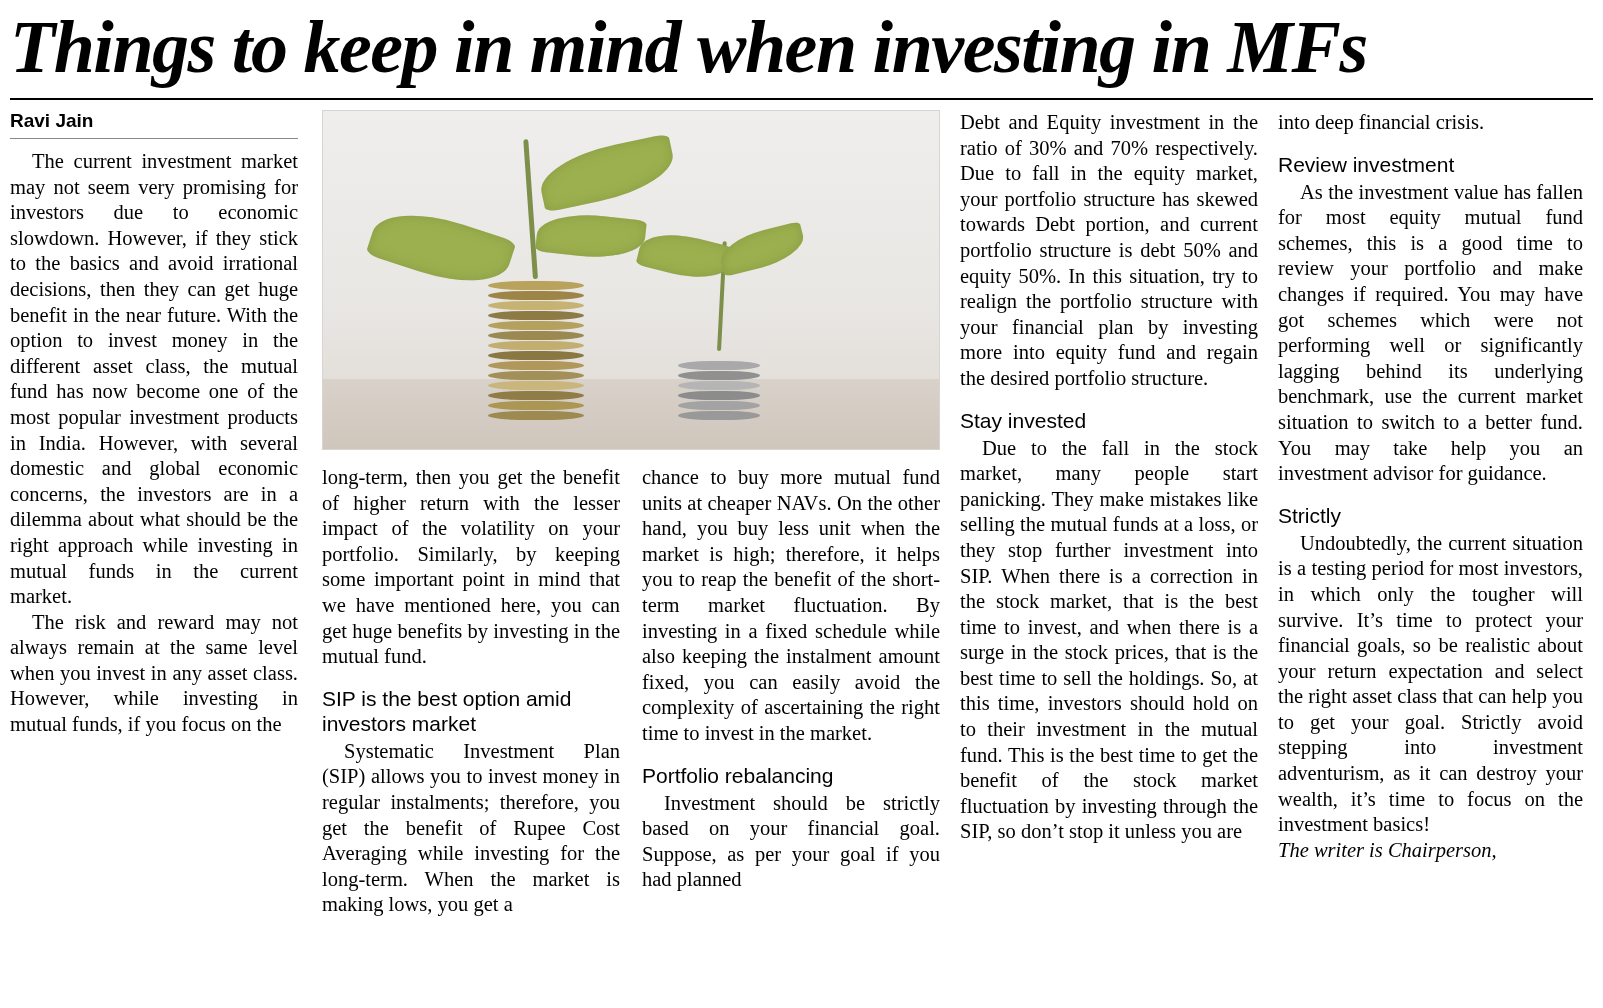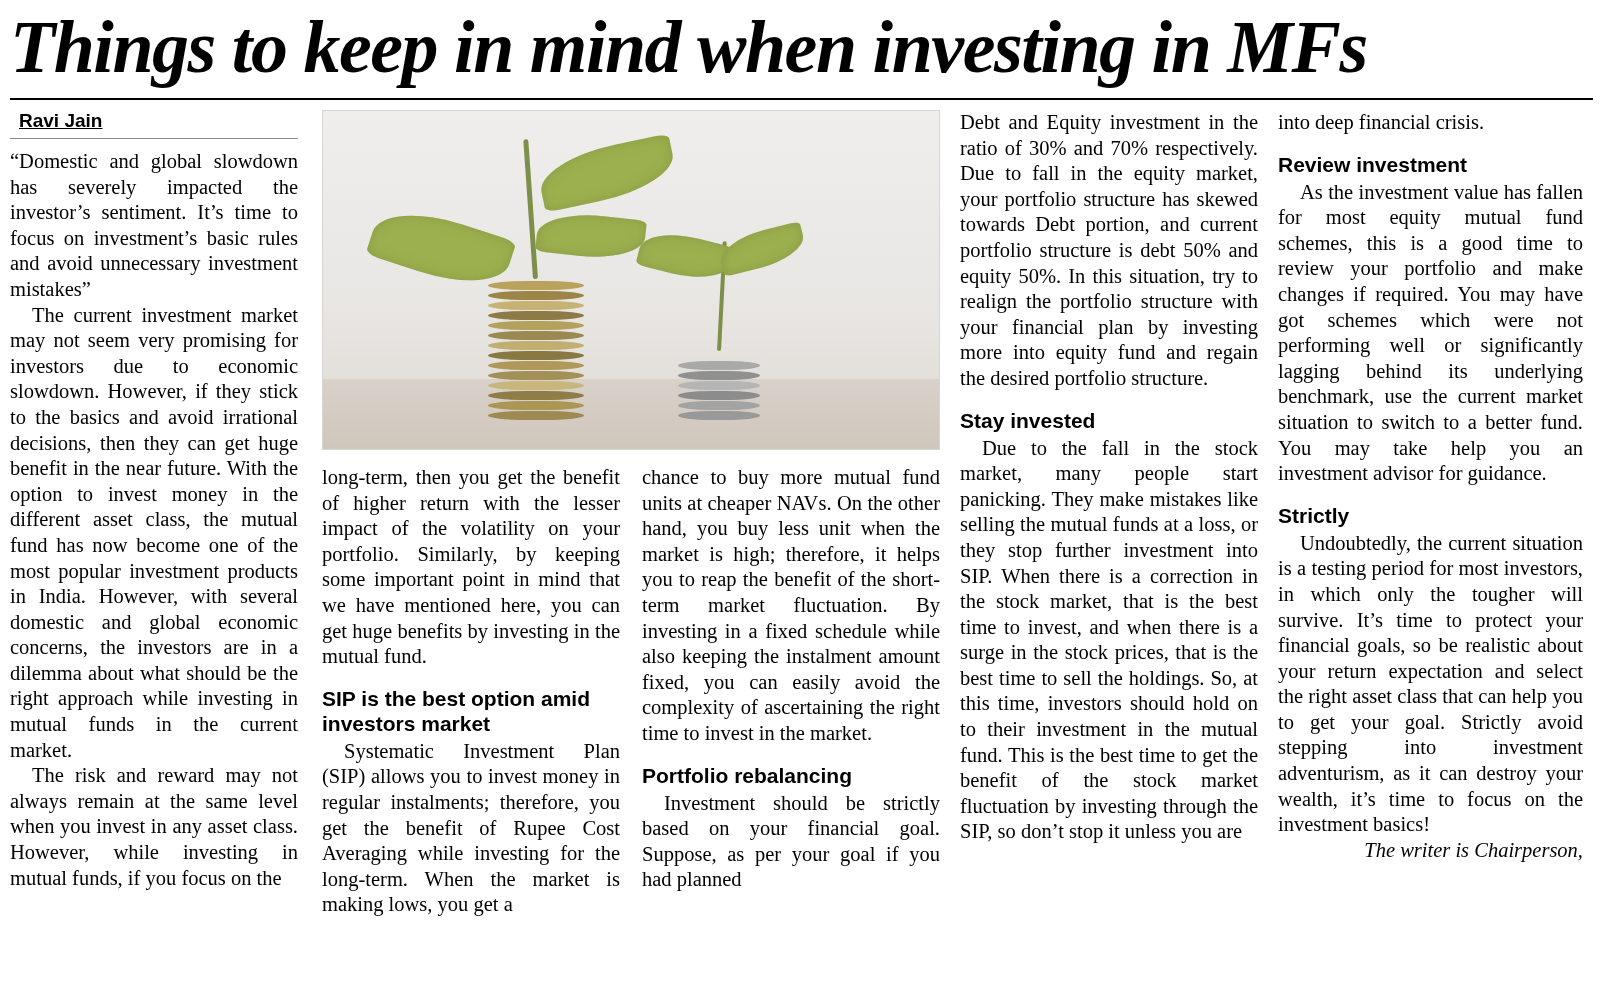--- a/index.html
+++ b/index.html
@@ -55,38 +55,37 @@
     margin: 0;
   }
   .col p.indent {
     text-indent: 22px;
   }
   .byline {
     font-family: "Liberation Sans", sans-serif;
     font-weight: bold;
     font-size: 19px;
     line-height: 22px;
-    margin: 0 0 6px 9px;
-    text-decoration: underline;
+    margin: 0 0 6px 0;
   }
   .byline-rule {
     border-bottom: 1.5px solid #888;
     margin: 0 0 10px 0;
   }
   .subhead {
     font-family: "Liberation Sans", sans-serif;
-    font-weight: bold;
+    font-weight: normal;
     font-size: 21px;
     line-height: 25px;
     margin: 16px 0 3px 0;
     text-align: left;
   }
   .signoff {
     font-style: italic;
-    text-align: right;
+    text-align: left;
     margin-top: 4px;
   }
   
   #col1 { left: 0px;    width: 288px; }
   #col2 { left: 312px;  width: 298px; }
   #col3 { left: 632px;  width: 298px; }
   #col4 { left: 950px;  width: 298px; }
   #col5 { left: 1268px; width: 305px; }
 
   
@@ -182,21 +181,20 @@
       <div class="leaf" style="left:214px; top:104px; width:108px; height:42px; transform:rotate(6deg);"></div>
 
       <div class="stem" style="left:394px; bottom:98px; width:4px; height:110px; transform:rotate(3deg);"></div>
       <div class="leaf" style="left:316px; top:125px; width:92px; height:40px; transform:rotate(14deg);"></div>
       <div class="leaf" style="left:396px; top:120px; width:86px; height:36px; transform:rotate(-14deg);"></div>
     </div>
 
     <div class="col" id="col1">
       <div class="byline">Ravi Jain</div>
       <div class="byline-rule"></div>
-      <p>“Domestic and global slowdown has severely impacted the investor’s sentiment. It’s time to focus on investment’s basic rules and avoid unnecessary investment mistakes”</p>
       <p class="indent">The current investment market may not seem very promising for investors due to economic slowdown. However, if they stick to the basics and avoid irrational decisions, then they can get huge benefit in the near future. With the option to invest money in the different asset class, the mutual fund has now become one of the most popular investment products in India. However, with several domestic and global economic concerns, the investors are in a dilemma about what should be the right approach while investing in mutual funds in the current market.</p>
       <p class="indent">The risk and reward may not always remain at the same level when you invest in any asset class. However, while investing in mutual funds, if you focus on the</p>
     </div>
 
     <div class="col" id="col2">
       <p>long-term, then you get the benefit of higher return with the lesser impact of the volatility on your portfolio. Similarly, by keeping some important point in mind that we have mentioned here, you can get huge benefits by investing in the mutual fund.</p>
       <h2 class="subhead">SIP is the best option amid investors market</h2>
       <p class="indent">Systematic Investment Plan (SIP) allows you to invest money in regular instalments; therefore, you get the benefit of Rupee Cost Averaging while investing for the long-term. When the market is making lows, you get a</p>
     </div>
 

